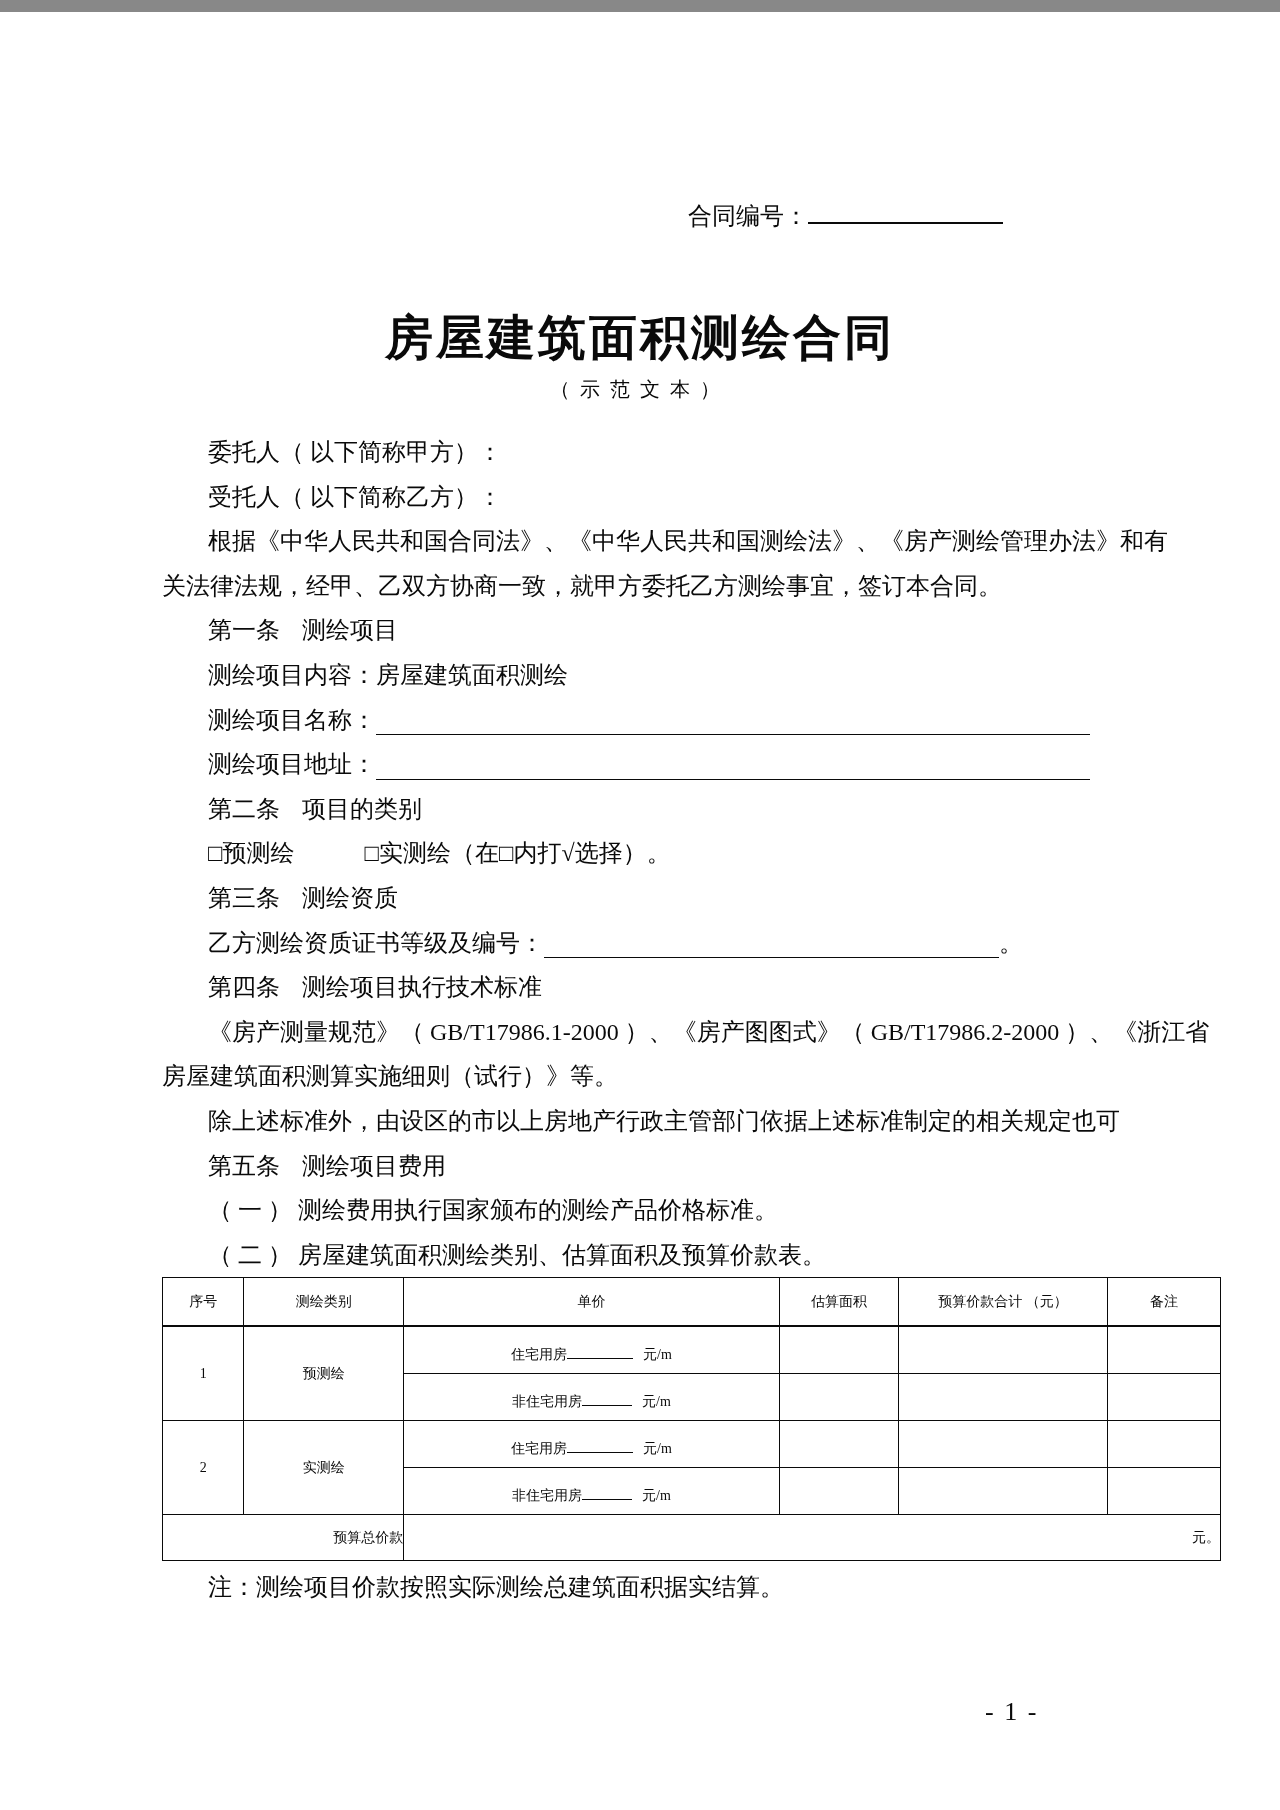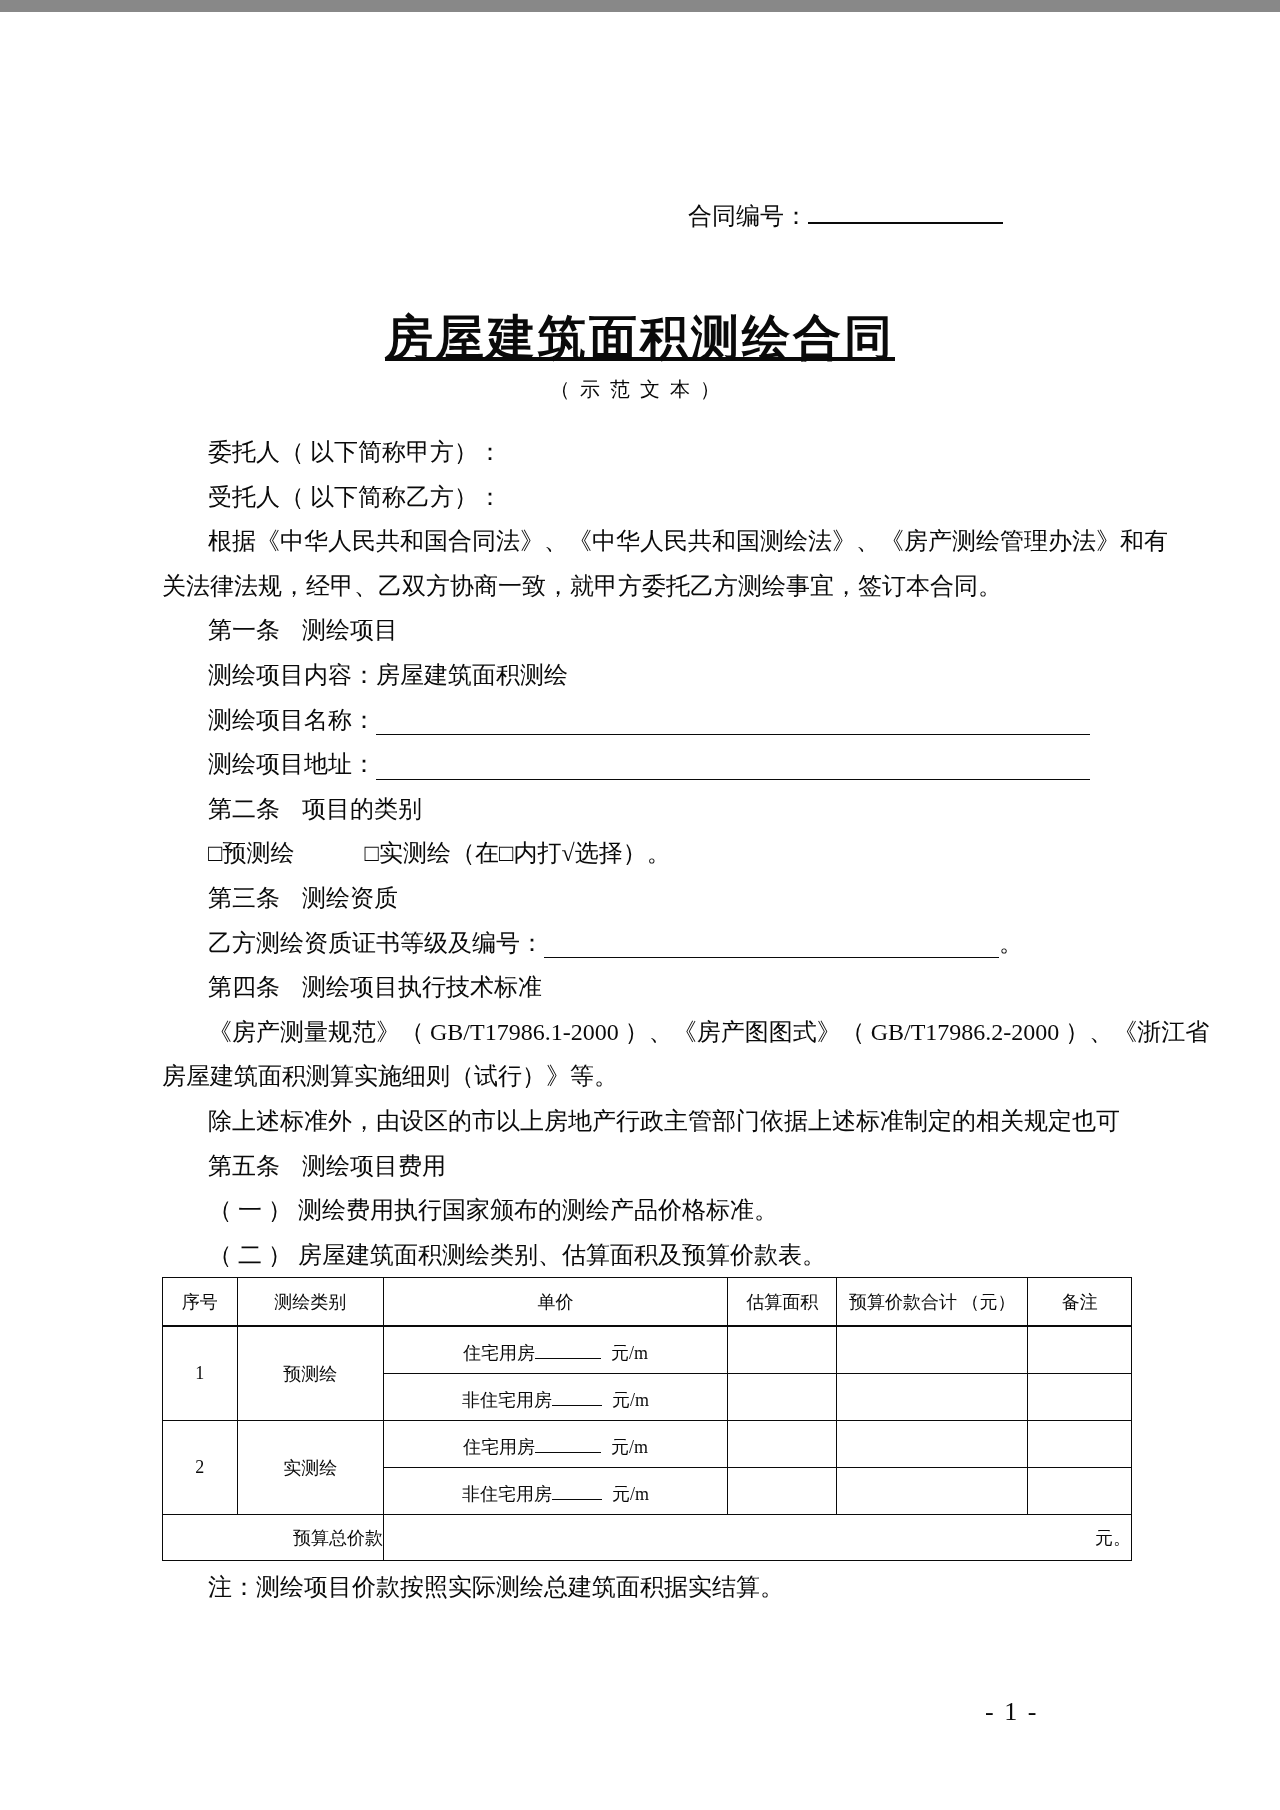--- a/index.html
+++ b/index.html
@@ -19,21 +19,21 @@
   }
   .contract-no .blank-short {
     display:inline-block; width:195px; height:24px;
     border-bottom:2px solid #0a0a0a; vertical-align:baseline;
   }
   
   .doc-title {
     position:absolute; top:298px; left:0; width:100%;
     text-align:center;
     font-family:"Liberation Sans","DejaVu Sans",sans-serif;
-    font-weight:bold; font-size:48px; line-height:56px; letter-spacing:3px;text-decoration:underline;
+    font-weight:bold; font-size:48px; line-height:56px; letter-spacing:3px;
   }
   .doc-subtitle {
     position:absolute; top:360px; left:0; width:100%;
     text-align:center; font-size:20px; line-height:34px; letter-spacing:10px;
   }
   
   .body {
     position:absolute; top:418px; left:162px; width:970px;
     font-size:24px;
   }
@@ -49,23 +49,23 @@
   }
   .blank {
     display:inline-block; height:30px;
     border-bottom:1.5px solid #0a0a0a;
   }
   .blank.grow { flex:1 1 auto; margin-right:42px; }
   .blank.cert { width:455px; }
   .gap { display:inline-block; width:70px; }
   
   .price-table {
-    width:970px; margin-top:0;
+    width:1059px; margin-top:0;
     border-collapse:collapse; table-layout:fixed;
-    font-size:18px;
+    font-size:14px;
   }
   .price-table td, .price-table th {
     border:1.5px solid #0a0a0a;
     text-align:center; vertical-align:middle;
     font-weight:normal; padding:0;
   }
   .price-table tr.hdr th { height:47px; border-bottom:2px solid #0a0a0a; }
   .price-table tr.sub td { height:46px; }
   .price-table tr.total td { height:45px;text-align:right; }
   .cell-blank {

